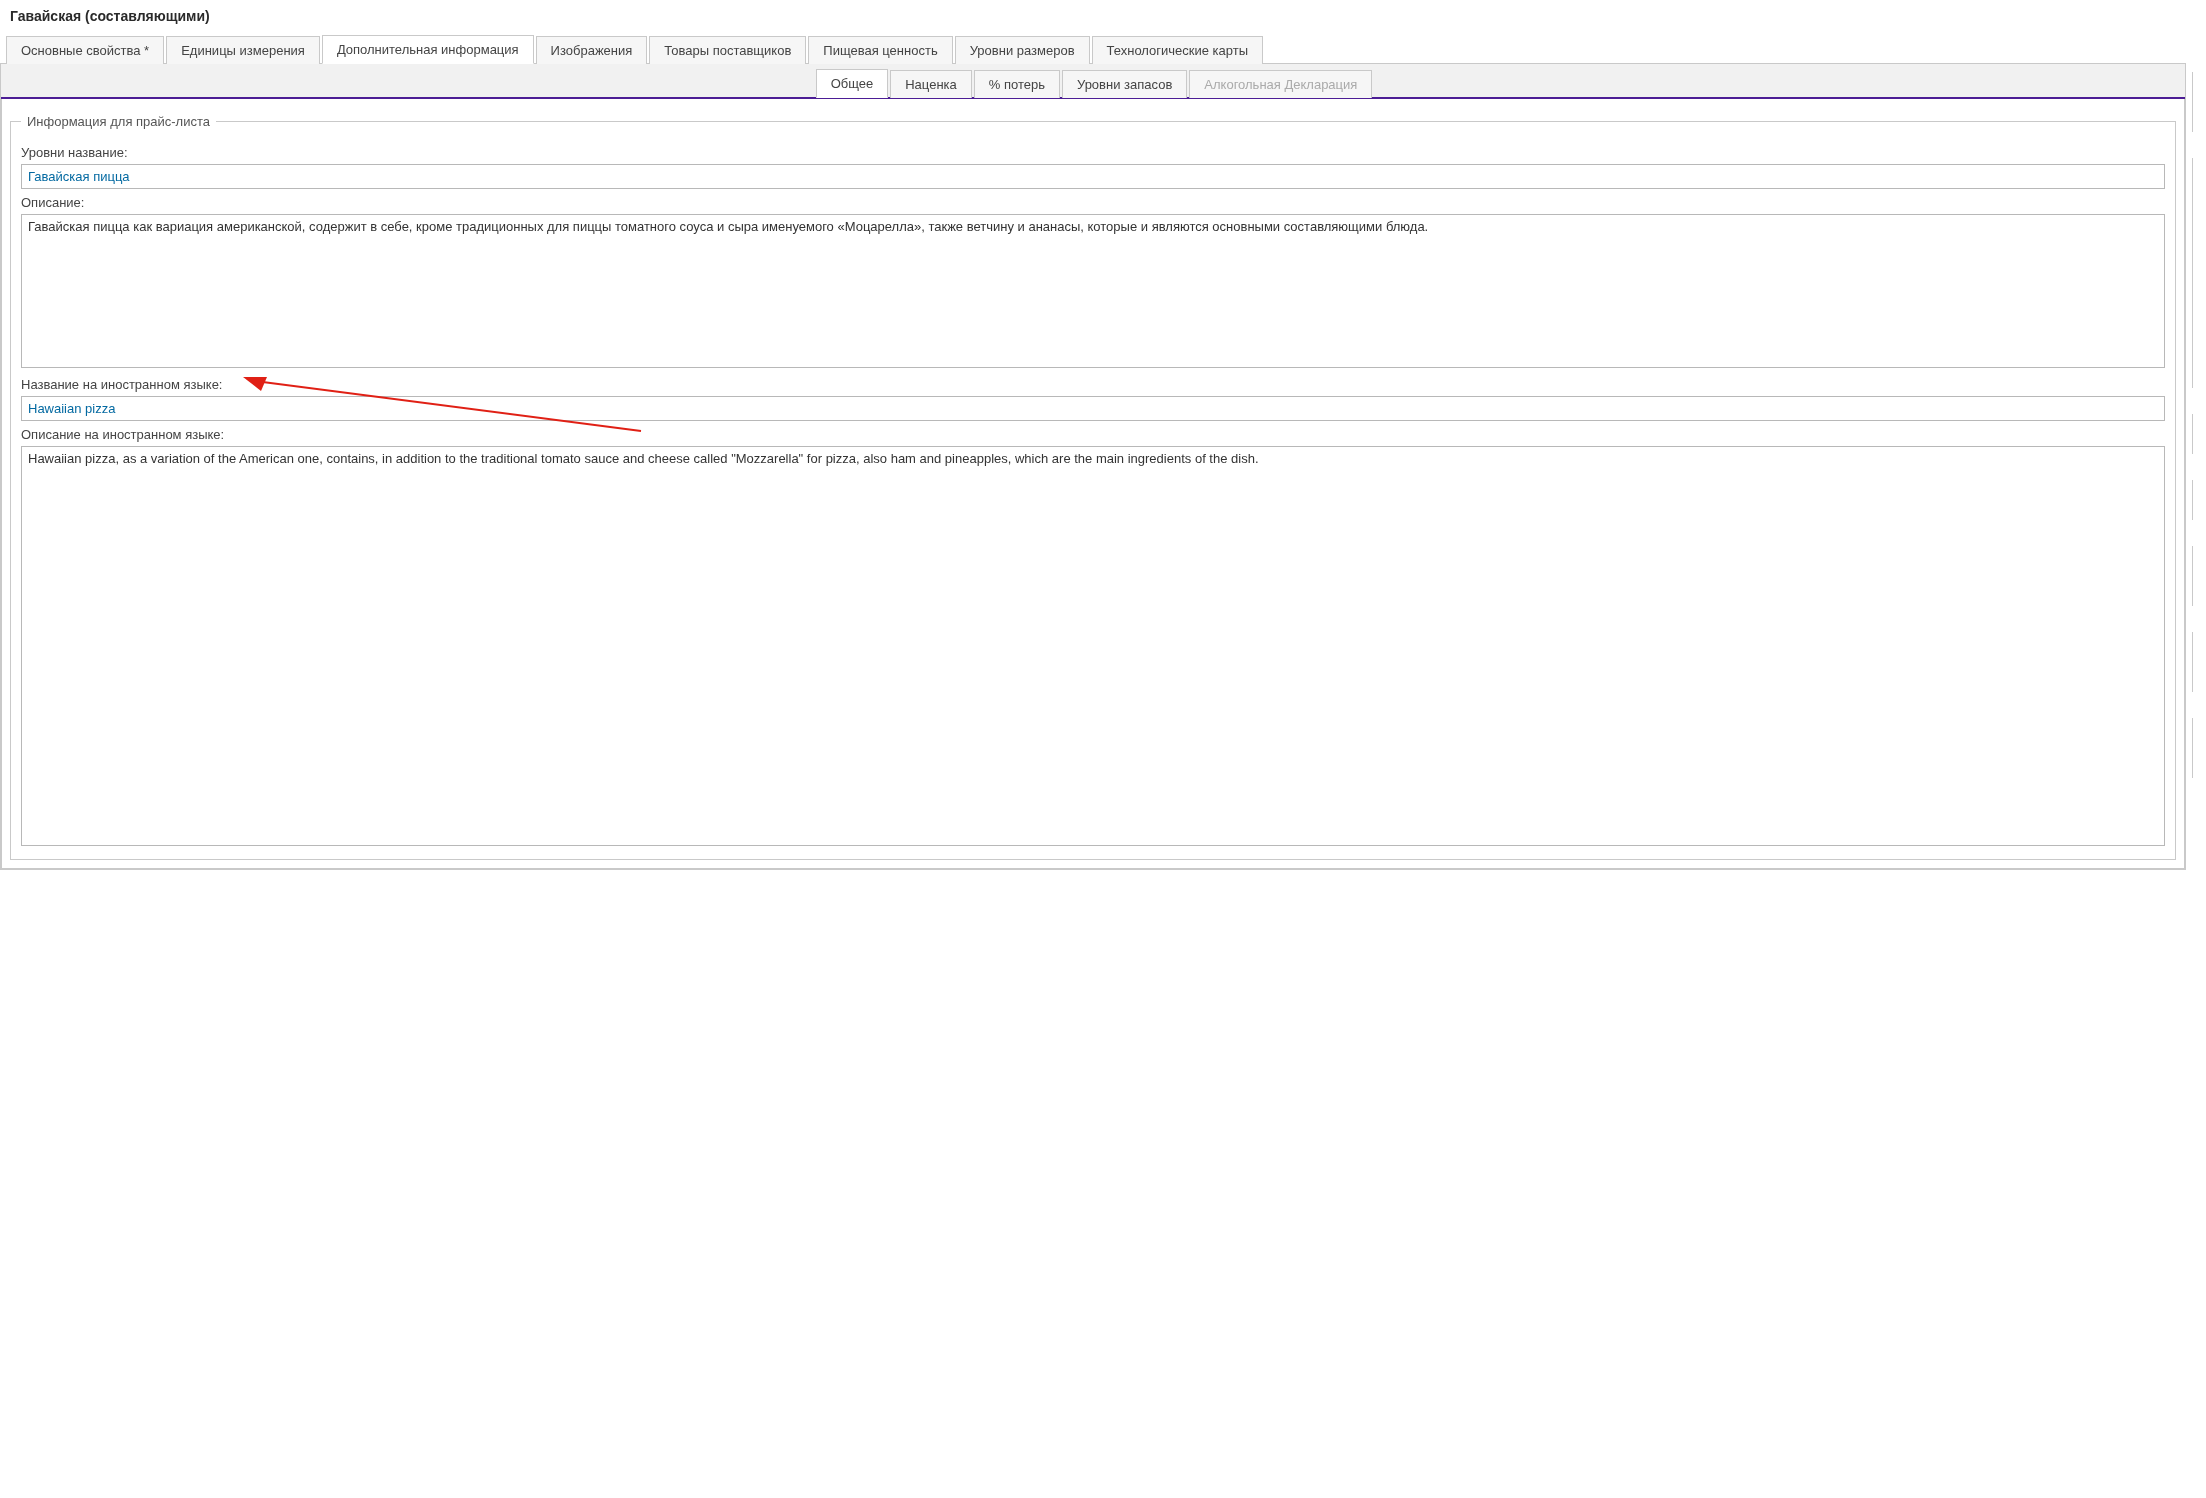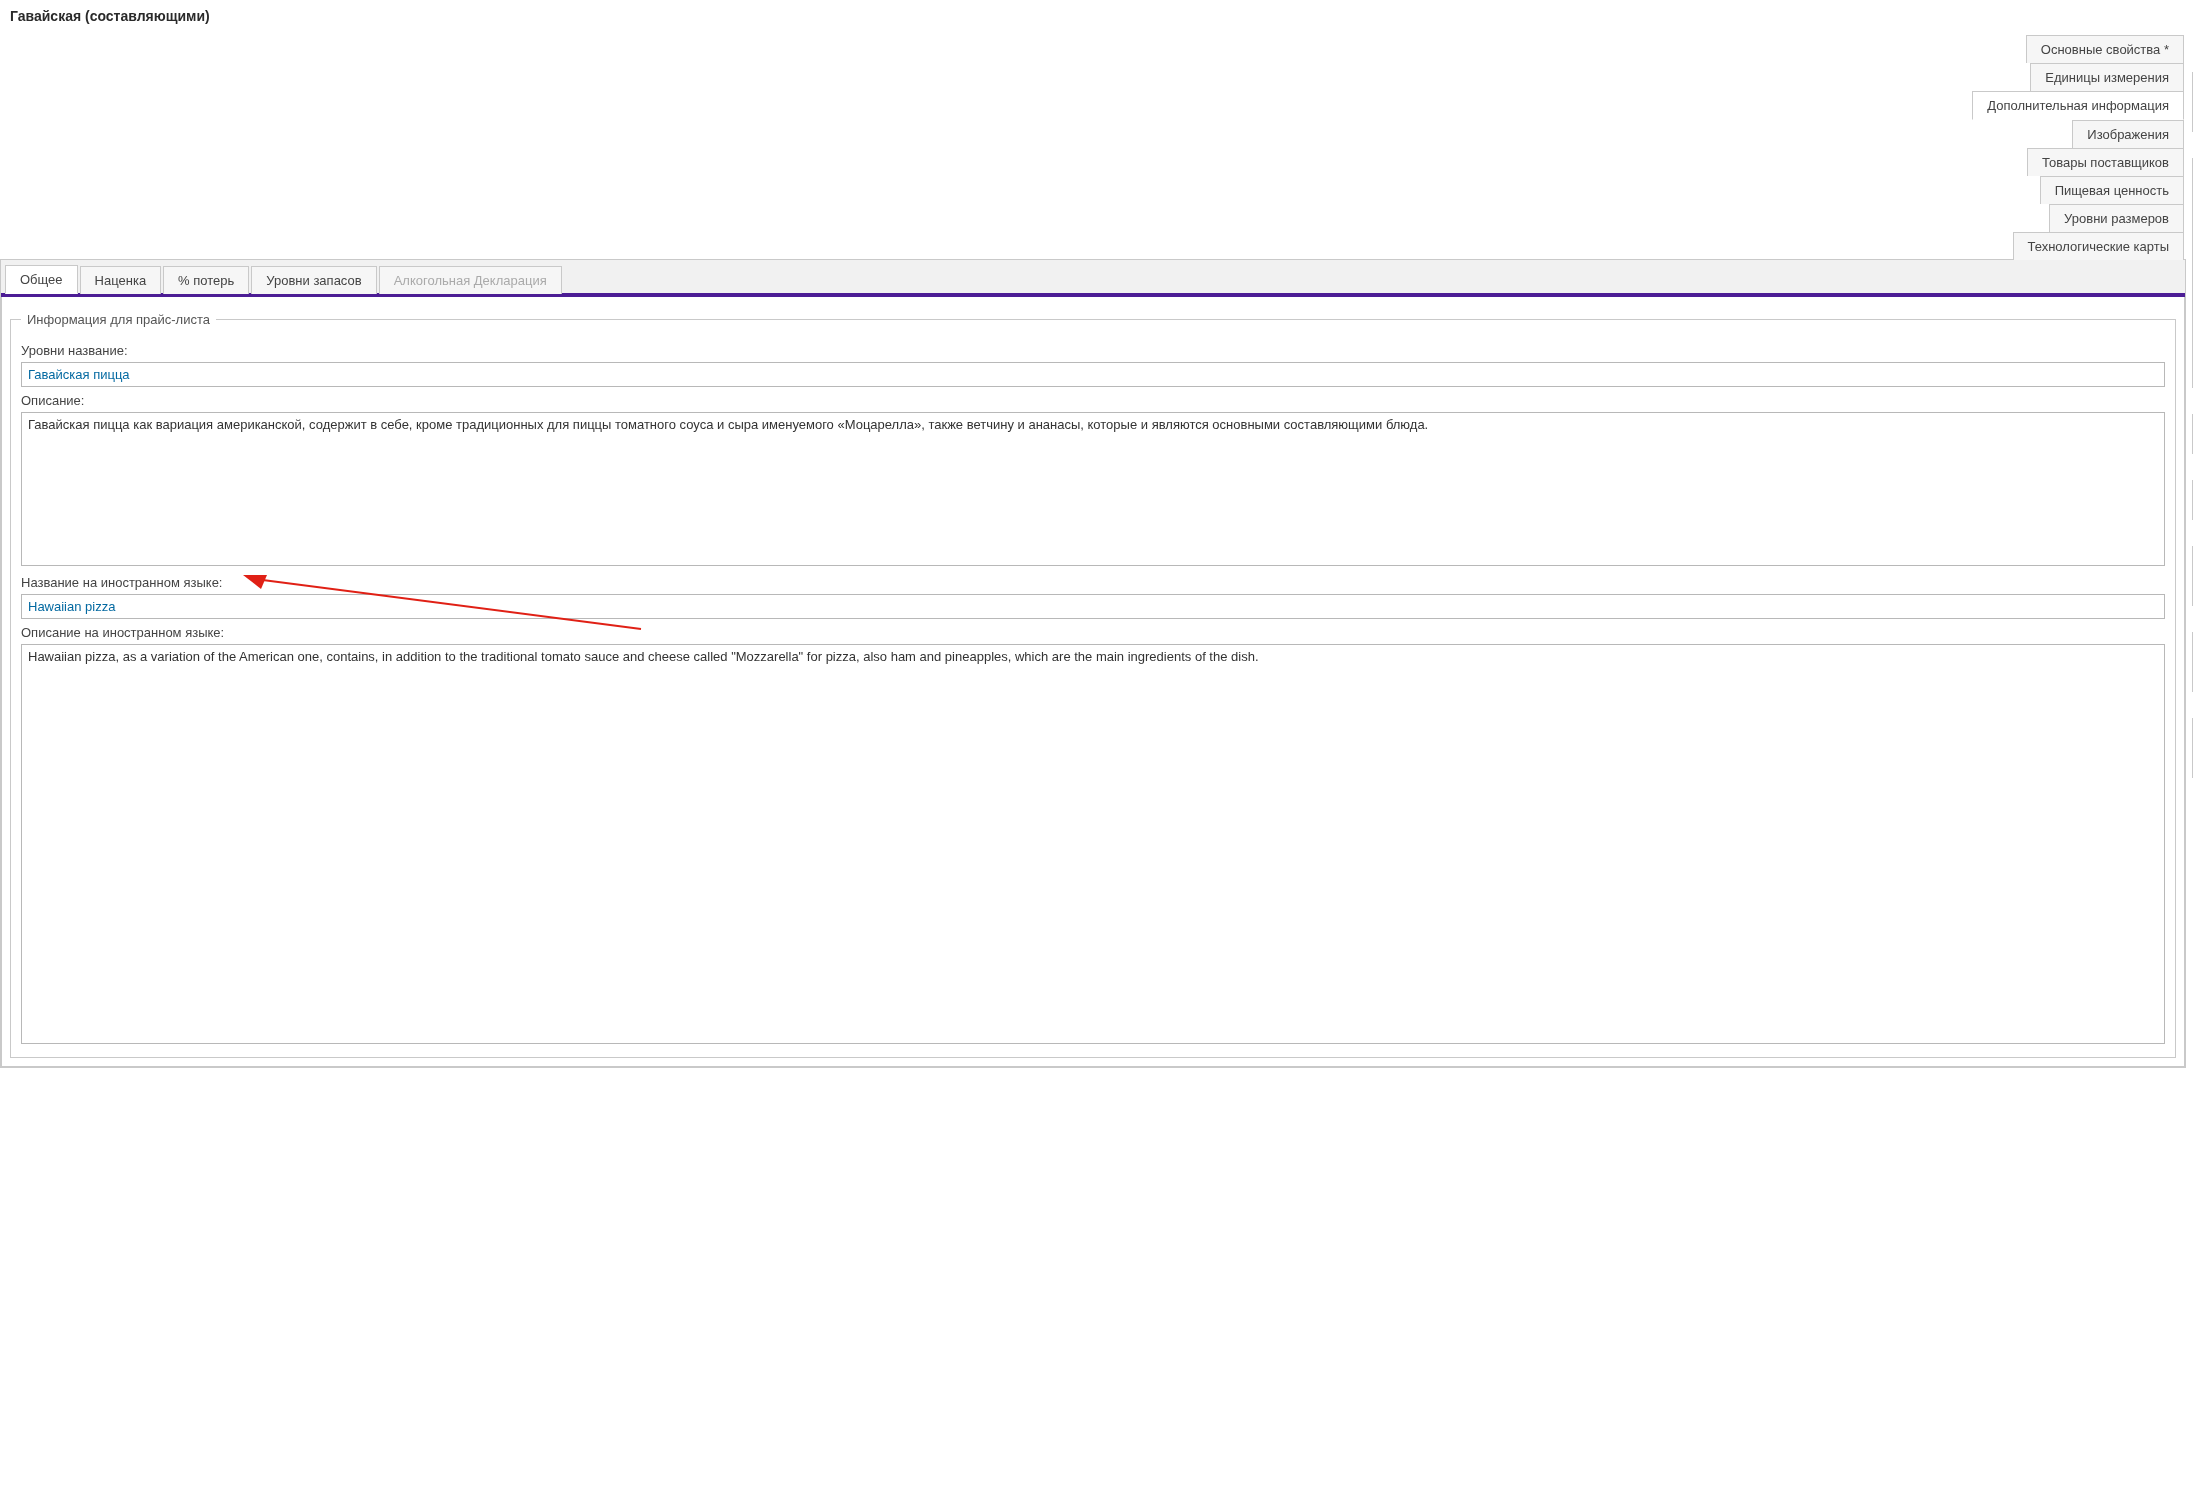--- a/index.html
+++ b/index.html
@@ -14,21 +14,20 @@
     font-weight: bold;
     padding: 8px 10px 10px 10px;
     color: #2a2a2a;
     font-size: 14px;
   }
   .tabs-row {
     display: flex;
     align-items: flex-end;
     border-bottom: 1px solid #c9c9c9;
     padding-left: 6px;
-    flex-direction: column;
   }
   .tab {
     border: 1px solid #c9c9c9;
     border-bottom: none;
     background: #f6f6f6;
     padding: 6px 14px;
     margin-right: 2px;
     position: relative;
     top: 1px;
     cursor: pointer;
@@ -46,22 +45,23 @@
   }
   .sub-tabs-container {
     background: #f1f1f1;
     border: 1px solid #c9c9c9;
     border-top: none;
     padding-top: 4px;
   }
   .sub-tabs-row {
     display: flex;
     align-items: flex-end;
-    border-bottom: 4px solid #4c1d95;
+    border-bottom: 2px solid #4c1d95;
     padding-left: 4px;
+    justify-content: center;
   }
   .content-panel {
     background: #fff;
     border: 1px solid #c9c9c9;
     border-top: none;
     padding: 0;
     margin: 0;
   }
   .fieldset-wrap {
     padding: 7px 8px 8px 8px;

